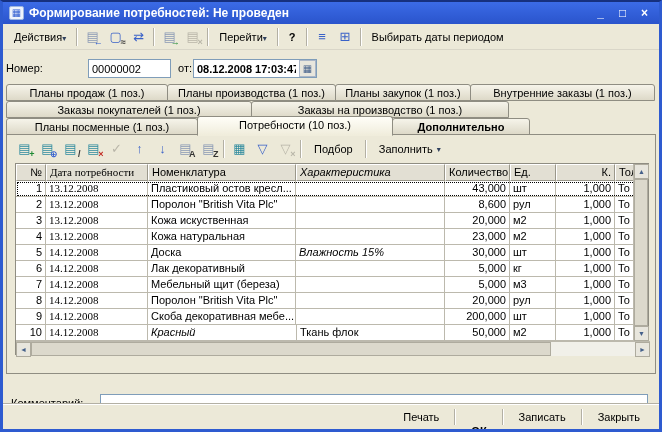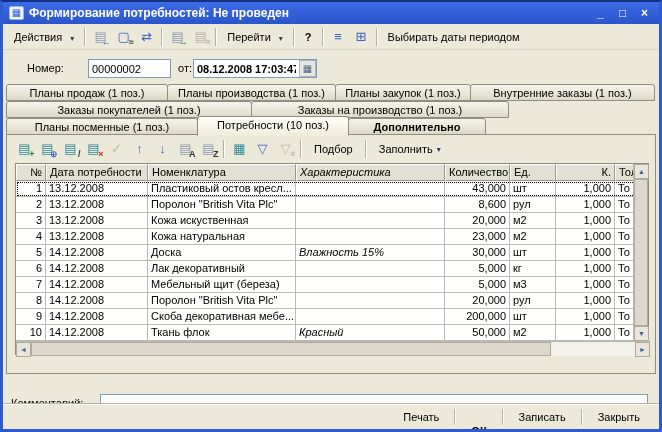--- a/index.html
+++ b/index.html
@@ -10,21 +10,21 @@
   .titlebar{position:absolute;left:0;top:0;width:656px;height:22px;
     background:linear-gradient(180deg,#3b6be6,#2a54cc);display:flex;align-items:center;
     padding:0 6px;gap:5px;}
   .winicon{width:15px;height:14px;background:#eef3fc;border:1px solid #9db5e0;border-radius:2px;
     color:#2e5bd0;font-size:10px;line-height:12px;text-align:center;flex:none;}
   .title{flex:1;color:#fff;font-weight:bold;font-size:12px;white-space:nowrap;overflow:hidden;}
   .wc{color:#fff;font-weight:bold;font-size:12px;width:17px;text-align:center;cursor:default;}
   
   .toolbar{position:absolute;left:0;top:22px;width:656px;height:26px;display:flex;align-items:center;
     padding:0 4px;border-bottom:1px solid #d9d6c8;background:#ece9d8;}
-  .tbtn{display:inline-flex;align-items:flex-end;gap:8px;border:1px solid transparent;background:transparent;
+  .tbtn{display:inline-flex;align-items:flex-end;gap:0;border:1px solid transparent;background:transparent;
     font-size:11px;color:#000;padding:3px 6px;cursor:default;white-space:nowrap;}
   .dd{font-size:8px;color:#30415e;}
   .sep{width:2px;height:18px;border-left:1px solid #b3b0a4;border-right:1px solid #fff;margin:0 3px;flex:none;}
   .ibtn{width:23px;height:21px;border:1px solid transparent;background:transparent;display:inline-flex;
     align-items:center;justify-content:center;padding:0;cursor:default;flex:none;}
   .ic{position:relative;width:16px;height:16px;display:flex;align-items:center;justify-content:center;}
   .ic .base{font-size:13px;line-height:16px;color:#8a99b5;}
   .ic.blue .base{color:#3a62c8;}
   .ic.teal .base{color:#2e8b9e;}
   .ic.dis .base{color:#b8b5a8;}
@@ -59,21 +59,21 @@
     border:1px solid #8f8d82;}
   .thead{display:flex;height:17px;background:#e2dfd3;}
   .ch{border-right:1px solid #9a978a;border-bottom:1px solid #9a978a;border-top:1px solid #fff;
     border-left:1px solid #fff;font-size:11px;padding:1px 3px;white-space:nowrap;overflow:hidden;
     background:#e2dfd3;cursor:default;}
   .trow{display:flex;height:16px;background:#fff;}
   .trow.focused{outline:1px dotted #000;outline-offset:-2px;}
   .c{border-right:1px solid #bcb9ad;border-bottom:1px solid #bcb9ad;font-size:11px;line-height:14px;
     padding:0 3px;white-space:nowrap;overflow:hidden;cursor:default;}
   .c-n{width:30px;text-align:right;flex:none;}
-  .c-date{width:102px;flex:none;}
+  .c-date{width:102px;flex:none;font-family:Liberation Serif, serif;}
   .c-item{width:148px;flex:none;}
   .c-char{width:149px;flex:none;font-style:italic;}
   .c-qty{width:65px;text-align:right;flex:none;}
   .c-unit{width:46px;flex:none;}
   .c-k{width:59px;text-align:right;flex:none;}
   .c-t{width:20px;flex:none;border-right:none;}
   
   .vscroll{position:absolute;right:0;top:0;width:15px;height:177px;background:#f1f0e9;
     border-left:1px solid #bcb9ad;display:flex;flex-direction:column;}
   .hscroll{position:absolute;left:0;top:177px;width:634px;height:15px;background:#f1f0e9;
@@ -162,21 +162,21 @@
         <span class="base">⊞</span>
       </span>
     </button>
     <span class="sep"></span>
     <button class="tbtn">
       <span>Выбирать даты периодом</span>
     </button>
   </div>
 
   <div class="fields">
-    <span class="flabel" style="left:24px;">Номер:</span>
+    <span class="flabel" style="left:3px;">Номер:</span>
     <input class="tinput" style="left: 85px; top: 1px; width: 83px;" value="00000002">
     <span class="flabel" style="left:175px;">от:</span>
     <span class="dtwrap">
       <input value="08.12.2008 17:03:47" style="">
       <button class="calbtn">
         <span>▦</span>
       </button>
     </span>
   </div>
 
@@ -185,21 +185,21 @@
     <div class="tab" style="width:169px;">Планы производства (1 поз.)</div>
     <div class="tab" style="width:136px;">Планы закупок (1 поз.)</div>
     <div class="tab" style="width:185px;">Внутренние заказы (1 поз.)</div>
   </div>
   <div class="tabrow" style="top:99px;">
     <div class="tab" style="width:246px;">Заказы покупателей (1 поз.)</div>
     <div class="tab" style="width:258px;">Заказы на производство (1 поз.)</div>
   </div>
   <div class="tabrow" style="top:116px;z-index:3;">
     <div class="tab" style="width:192px;">Планы посменные (1 поз.)</div>
-    <div class="tab active" style="width:152px;">Потребности (10 поз.)</div>
+    <div class="tab active" style="width:196px;">Потребности (10 поз.)</div>
     <div class="tab" style="width:138px;font-weight:bold;">Дополнительно</div>
   </div>
 
   <div class="panel">
 
     <div class="gridbar">
       <button class="ibtn">
         <span class="ic teal">
           <span class="base">▤</span>
           <span class="badge g">+</span>
@@ -377,22 +377,22 @@
           <div class="c c-item">Скоба декоративная мебе...</div>
           <div class="c c-char"></div>
           <div class="c c-qty">200,000</div>
           <div class="c c-unit">шт</div>
           <div class="c c-k">1,000</div>
           <div class="c c-t">То</div>
         </div>
         <div class="trow">
           <div class="c c-n">10</div>
           <div class="c c-date">14.12.2008</div>
+          <div class="c c-char">Красный</div>
           <div class="c c-item">Ткань флок</div>
-          <div class="c c-char">Красный</div>
           <div class="c c-qty">50,000</div>
           <div class="c c-unit">м2</div>
           <div class="c c-k">1,000</div>
           <div class="c c-t">То</div>
         </div>
       </div>
 
       <div class="vscroll">
         <span class="sbtn">▲</span>
         <span class="vthumb"></span>

